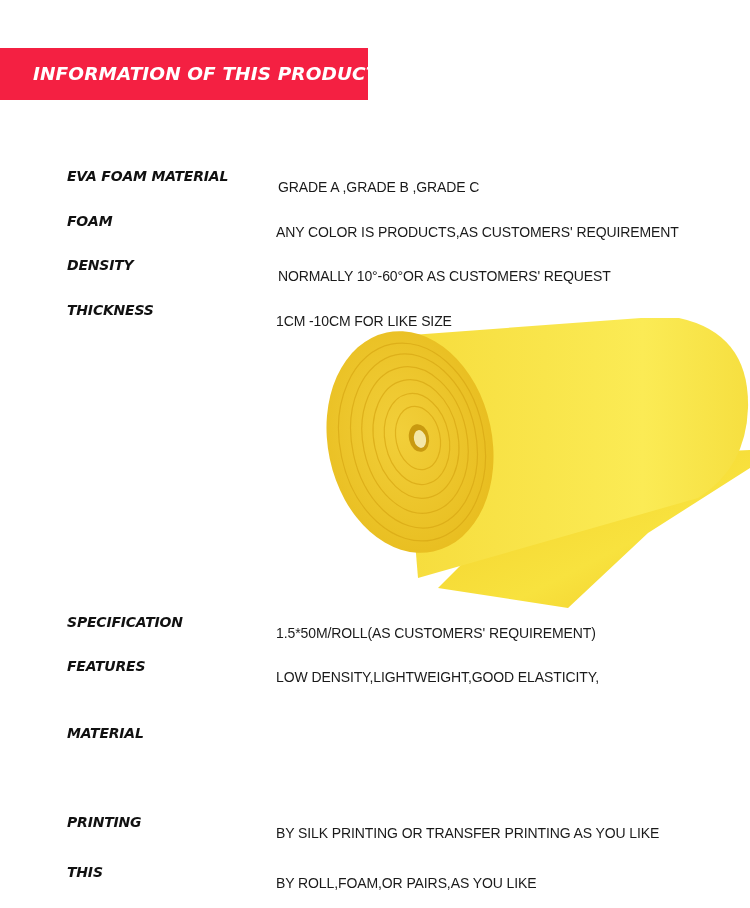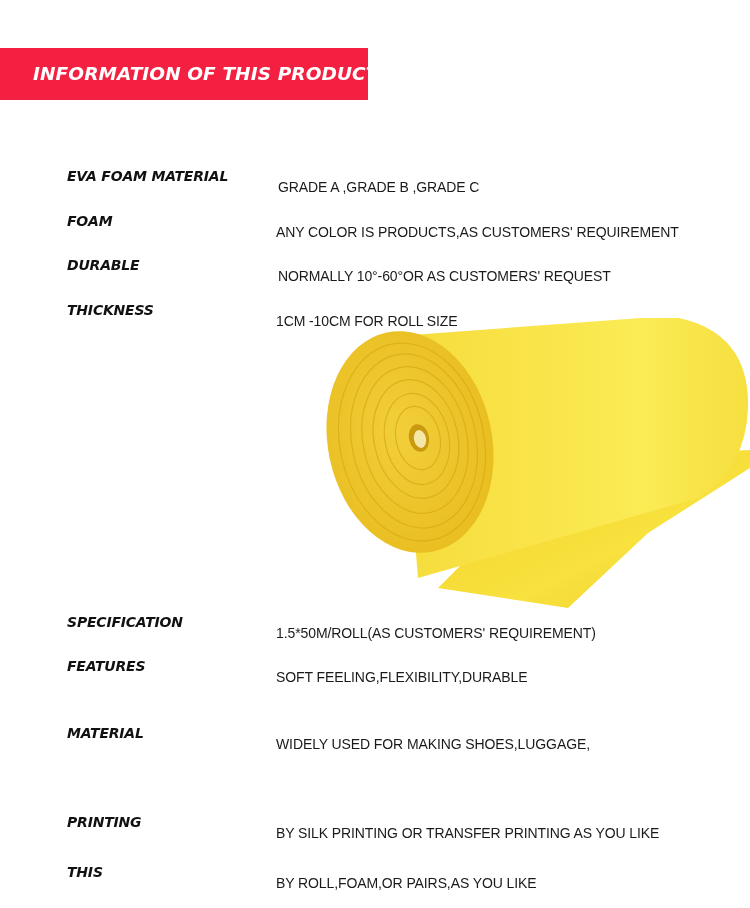--- a/index.html
+++ b/index.html
@@ -74,51 +74,50 @@
 </div>
 
 <div class="row" style="top:213px;">
   <span class="label">FOAM</span>
   <span class="value">
     <span class="line">ANY COLOR IS PRODUCTS,AS CUSTOMERS' REQUIREMENT</span>
   </span>
 </div>
 
 <div class="row" style="top:257px;">
-  <span class="label">DURABLE</span>
+  <span class="label">DENSITY</span>
   <span class="value" style="left:278px;">
     <span class="line">NORMALLY 10°-60°OR AS CUSTOMERS' REQUEST</span>
   </span>
 </div>
 
 <div class="row" style="top:302px;">
   <span class="label">THICKNESS</span>
   <span class="value">
-    <span class="line">1CM -10CM FOR ROLL SIZE</span>
+    <span class="line">1CM -10CM FOR LIKE SIZE</span>
   </span>
 </div>
 
 <div class="row" style="top:614px;">
   <span class="label">SPECIFICATION</span>
   <span class="value">
     <span class="line">1.5*50M/ROLL(AS CUSTOMERS' REQUIREMENT)</span>
   </span>
 </div>
 
 <div class="row" style="top:658px;">
   <span class="label">FEATURES</span>
   <span class="value">
-    <span class="line">SOFT FEELING,FLEXIBILITY,DURABLE</span>
+    <span class="line">LOW DENSITY,LIGHTWEIGHT,GOOD ELASTICITY,</span>
   </span>
 </div>
 
 <div class="row" style="top:725px;">
   <span class="label">MATERIAL</span>
   <span class="value">
-    <span class="line">WIDELY USED FOR MAKING SHOES,LUGGAGE,</span>
   </span>
 </div>
 
 <div class="row" style="top:814px;">
   <span class="label">PRINTING</span>
   <span class="value">
     <span class="line">BY SILK PRINTING OR TRANSFER PRINTING AS YOU LIKE</span>
   </span>
 </div>
 

